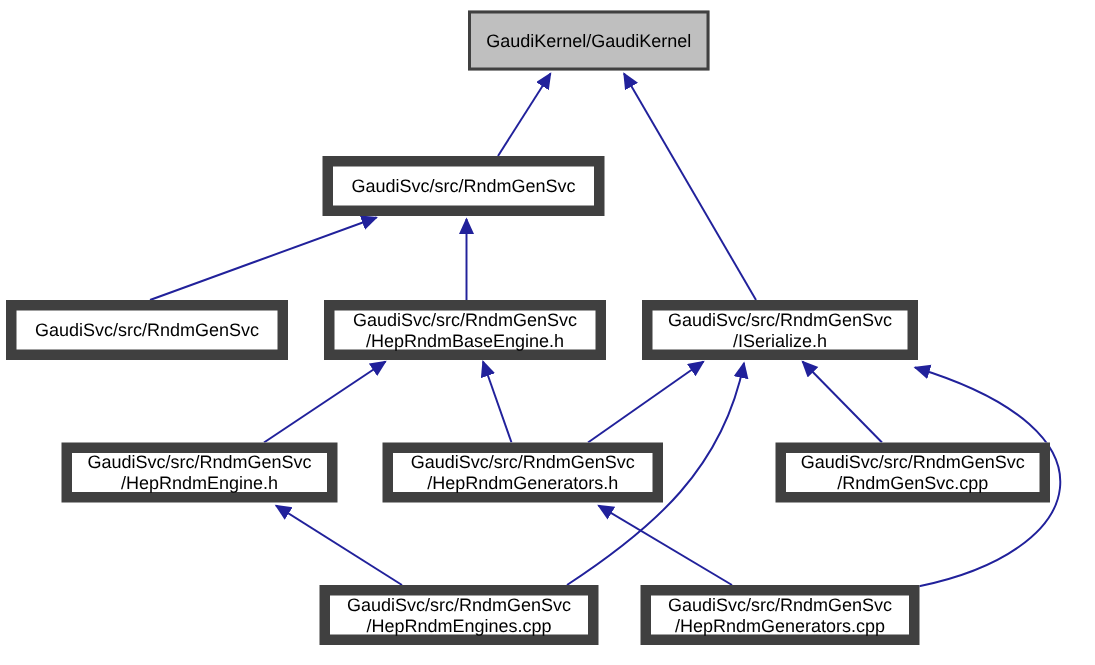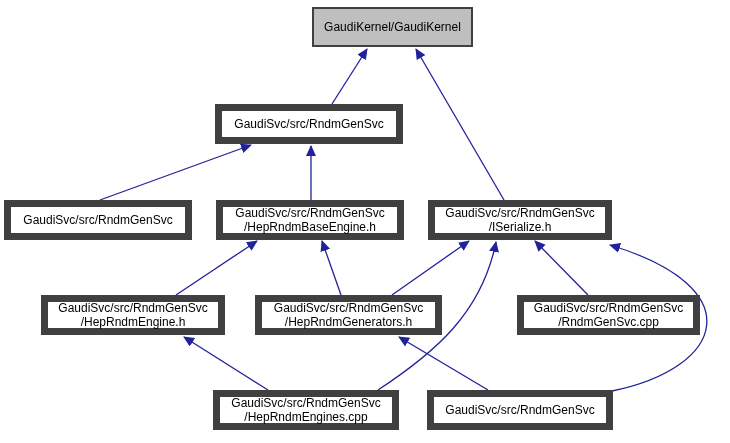--- a/index.html
+++ b/index.html
@@ -97,15 +97,16 @@
       <div class="node" style="left: 517px; top: 295px; width: 183px; height: 40px; background: rgb(255, 255, 255); border-color: rgb(64, 64, 64); color: rgb(0, 0, 0);">
         <span>GaudiSvc/src/RndmGenSvc</span>
         <span>/RndmGenSvc.cpp</span>
       </div>
       <div class="node" style="left: 213px; top: 390px; width: 186px; height: 40px; background: rgb(255, 255, 255); border-color: rgb(64, 64, 64); color: rgb(0, 0, 0);">
         <span>GaudiSvc/src/RndmGenSvc</span>
         <span>/HepRndmEngines.cpp</span>
       </div>
       <div class="node" style="left: 427px; top: 390px; width: 186px; height: 40px; background: rgb(255, 255, 255); border-color: rgb(64, 64, 64); color: rgb(0, 0, 0);">
         <span>GaudiSvc/src/RndmGenSvc</span>
+        <span>/HepRndmGenerators.cpp</span>
       </div>
     </div>
 </div>
 
 </body></html>

